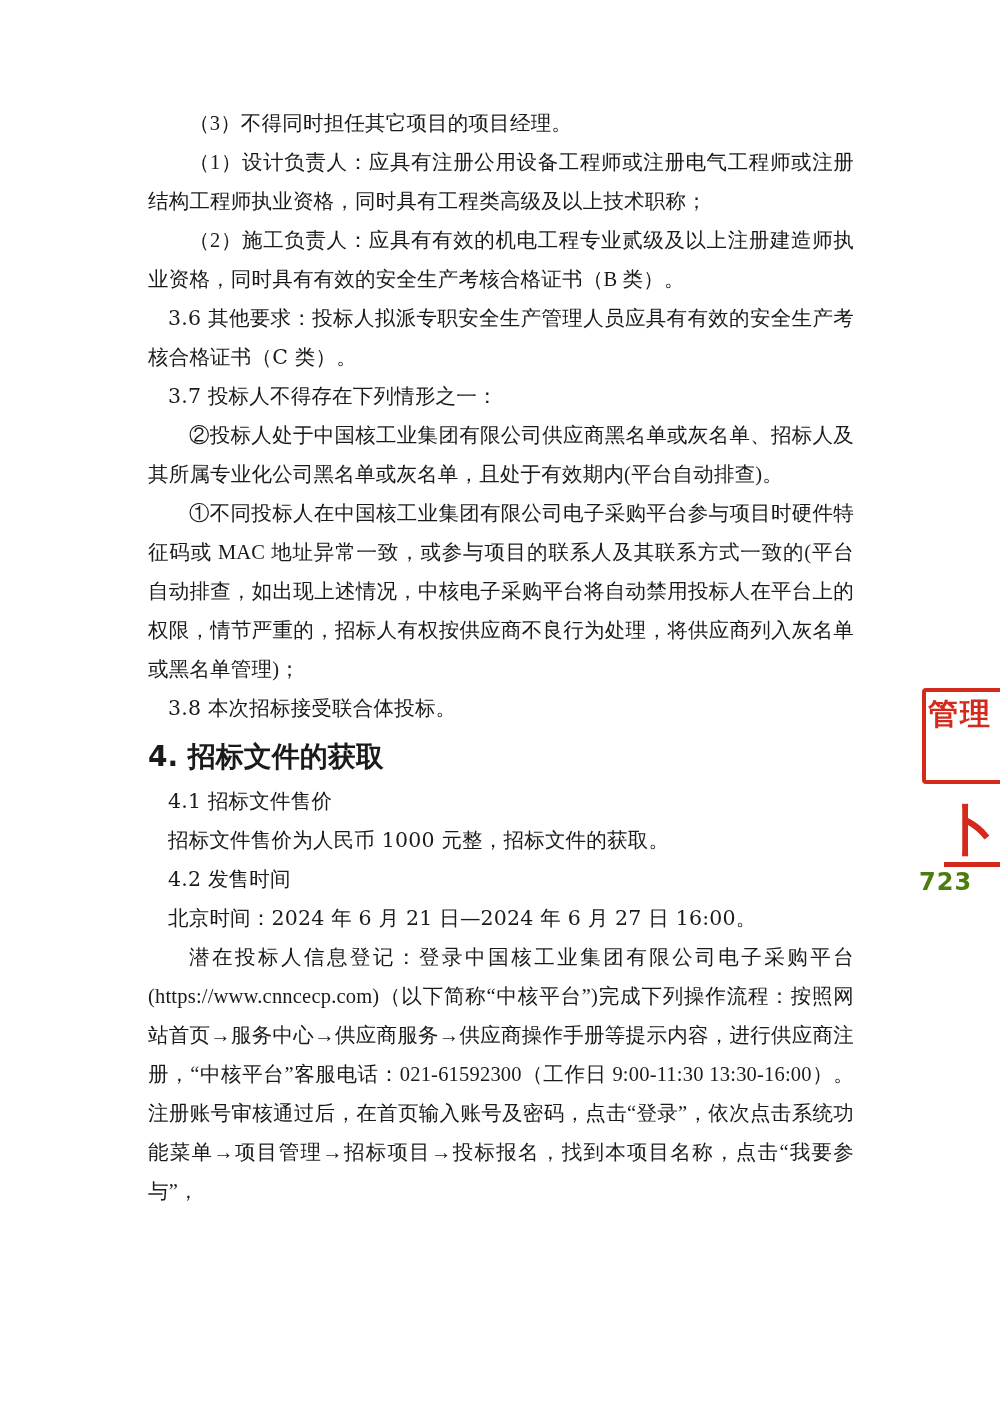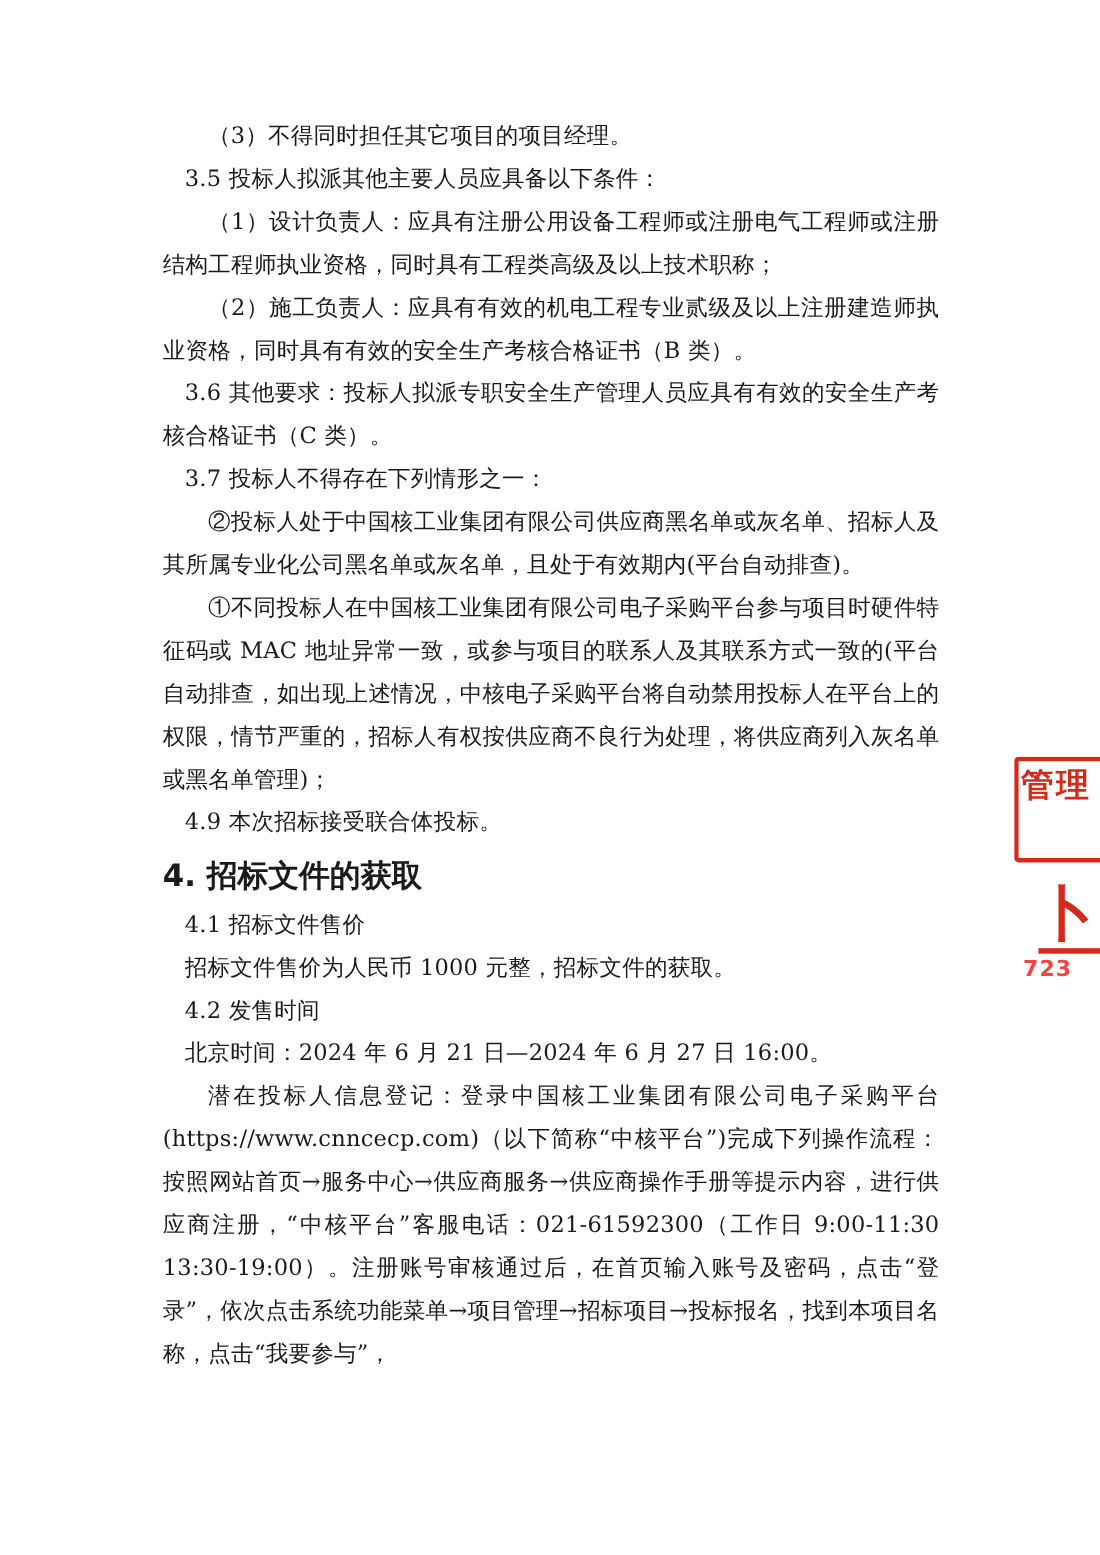--- a/index.html
+++ b/index.html
@@ -30,20 +30,21 @@
   .para {
     font-size: 20.5px;
     line-height: 39px;
     text-align: justify;
     text-justify: inter-ideograph;
     margin: 0 0 0 0;
     letter-spacing: 0.2px;
   }
   .indent2 {
     text-indent: 41px;
+    font-family: Liberation Serif, serif;
   }
   .indent1 {
     text-indent: 20px;
   }
   .heading {
     font-size: 28px;
     font-weight: bold;
     line-height: 46px;
     margin: 6px 0 2px 0;
     text-indent: 0;
@@ -87,26 +88,26 @@
     width: 54px;
     height: 62px;
     color: #d42a1c;
     font-size: 54px;
     font-family: "DejaVu Sans", "Liberation Sans", sans-serif;
     font-weight: bold;
     overflow: hidden;
     line-height: 62px;
   }
   .stamp-bottom {
-    right: 10px;
+    right: 21px;
     top: 868px;
     width: 60px;
     height: 34px;
-    color: #ef4444;
-    font-size: 20px;
+    color: #4d7c0f;
+    font-size: 24px;
     font-family: "DejaVu Sans", "Liberation Sans", sans-serif;
     font-weight: bold;
     overflow: hidden;
     letter-spacing: 1px;
   }
   .stamp-line {
     position: absolute;
     right: 0px;
     top: 862px;
     width: 56px;
@@ -115,36 +116,35 @@
   }
 </style>
 </head>
 <body>
 
 <div class="page">
 
   <div class="content">
 
     <p class="para indent2">（3）不得同时担任其它项目的项目经理。</p>
-    <p class="para indent1">3.5 投标人拟派其他主要人员应具备以下条件：</p>
     <p class="para indent2">（1）设计负责人：应具有注册公用设备工程师或注册电气工程师或注册结构工程师执业资格，同时具有工程类高级及以上技术职称；</p>
     <p class="para indent2">（2）施工负责人：应具有有效的机电工程专业贰级及以上注册建造师执业资格，同时具有有效的安全生产考核合格证书（B 类）。</p>
     <p class="para indent1">3.6 其他要求：投标人拟派专职安全生产管理人员应具有有效的安全生产考核合格证书（C 类）。</p>
     <p class="para indent1">3.7 投标人不得存在下列情形之一：</p>
     <p class="para indent2">②投标人处于中国核工业集团有限公司供应商黑名单或灰名单、招标人及其所属专业化公司黑名单或灰名单，且处于有效期内(平台自动排查)。</p>
     <p class="para indent2">①不同投标人在中国核工业集团有限公司电子采购平台参与项目时硬件特征码或 MAC 地址异常一致，或参与项目的联系人及其联系方式一致的(平台自动排查，如出现上述情况，中核电子采购平台将自动禁用投标人在平台上的权限，情节严重的，招标人有权按供应商不良行为处理，将供应商列入灰名单或黑名单管理)；</p>
-    <p class="para indent1">4.9 本次招标接受联合体投标。</p>
+    <p class="para indent1">3.8 本次招标接受联合体投标。</p>
 
     <h2 class="heading">4. 招标文件的获取</h2>
 
     <p class="para indent1">4.1  招标文件售价</p>
     <p class="para indent1">招标文件售价为人民币 1000 元整，招标文件的获取。</p>
     <p class="para indent1">4.2  发售时间</p>
     <p class="para indent1">北京时间：2024 年 6 月 21 日—2024 年 6 月 27 日 16:00。</p>
-    <p class="para indent2">潜在投标人信息登记：登录中国核工业集团有限公司电子采购平台(https://www.cnncecp.com)（以下简称“中核平台”)完成下列操作流程：按照网站首页→服务中心→供应商服务→供应商操作手册等提示内容，进行供应商注册，“中核平台”客服电话：021-61592300（工作日 9:00-11:30 13:30-19:00）。注册账号审核通过后，在首页输入账号及密码，点击“登录”，依次点击系统功能菜单→项目管理→招标项目→投标报名，找到本项目名称，点击“我要参与”，</p>
+    <p class="para indent2">潜在投标人信息登记：登录中国核工业集团有限公司电子采购平台(https://www.cnncecp.com)（以下简称“中核平台”)完成下列操作流程：按照网站首页→服务中心→供应商服务→供应商操作手册等提示内容，进行供应商注册，“中核平台”客服电话：021-61592300（工作日 9:00-11:30 13:30-16:00）。注册账号审核通过后，在首页输入账号及密码，点击“登录”，依次点击系统功能菜单→项目管理→招标项目→投标报名，找到本项目名称，点击“我要参与”，</p>
 
   </div>
 
   <div class="stamp stamp-top">
     <div class="stamp-box"></div>
     <div class="stamp-text">管理</div>
   </div>
 
   <div class="stamp stamp-mid">卜</div>
   <div class="stamp stamp-line"></div>

